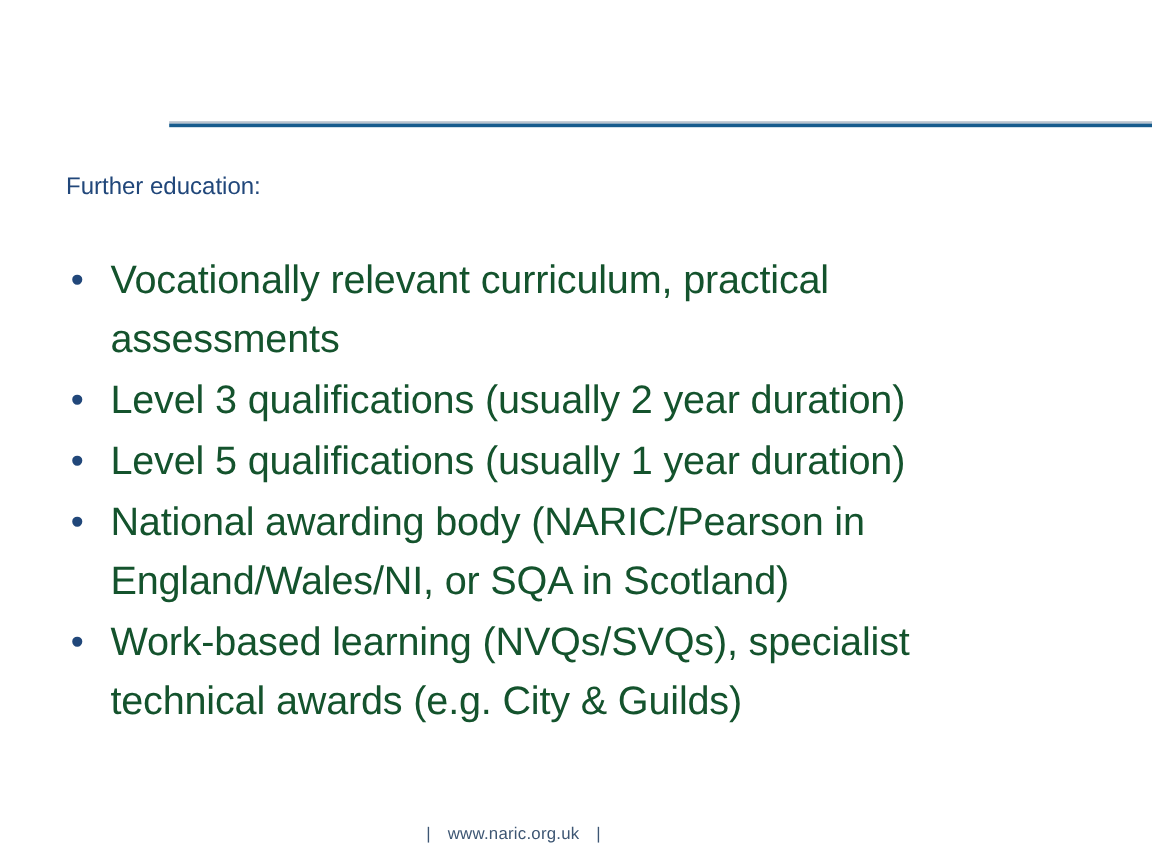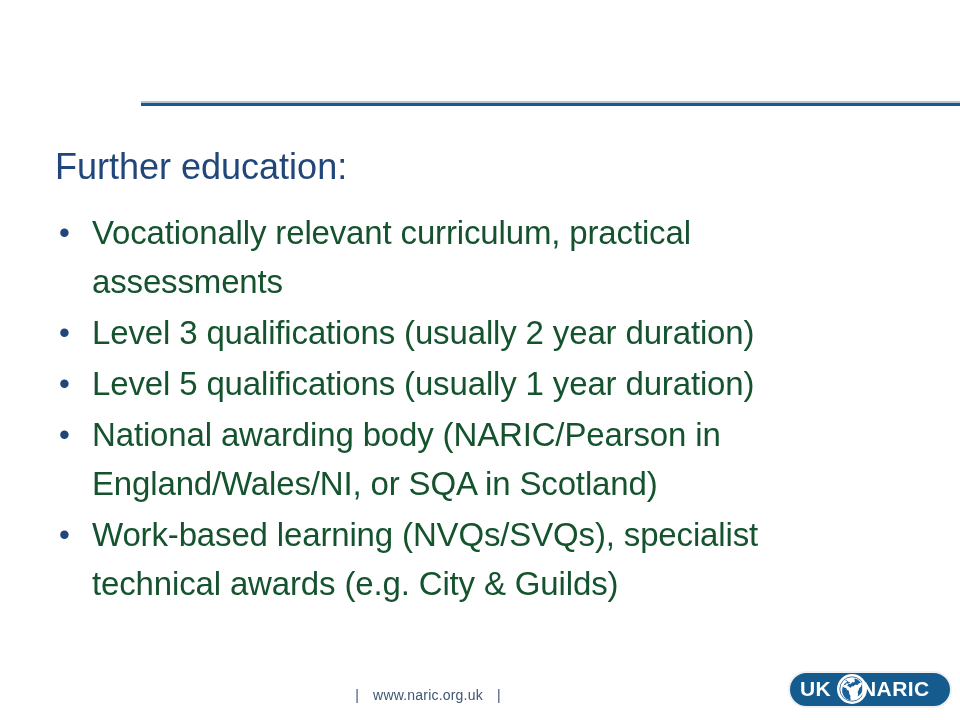--- a/index.html
+++ b/index.html
@@ -54,21 +54,21 @@
     width: 100%;
     height: 3px;
     background: #165b8d;
   }
 
   
   #intro {
     position: absolute;
     left: 55px;
     top: 144px;
-    font-size: 36px;
+    font-size: 20px;
     color: #21477a;
     line-height: 1.25;
   }
 
   
   #bullets {
     position: absolute;
     left: 55px;
     top: 208px;
     width: 830px;
@@ -196,30 +196,14 @@
     </div>
 
   </div>
 
   <div id="footer">
     <span id="footer-inner">
       <span class="bar">|</span><span>www.naric.org.uk</span><span class="bar">|</span>
     </span>
   </div>
 
-  <div id="logo">
-    <div id="logo-pill"></div>
-    <span class="logo-word" id="logo-uk">UK</span>
-    <span id="logo-globe">
-      <svg width="32" height="32" viewBox="0 0 32 32">
-        <circle cx="16" cy="16" r="15" fill="#ffffff"></circle>
-        <circle cx="16" cy="16" r="12.2" fill="#ffffff" stroke="#165b8d" stroke-width="0.8"></circle>
-        <g fill="#1b6096">
-          <path d="M9.2 7.4c1.1-.5 2.0.3 2.6 1.0.5.6 1.4.4 2.0.8.4.5-.3 1.1-.8 1.2-.8.2-1.6-.2-2.4.1-.7.3-.8 1.2-1.5 1.5-.6.2-1.3-.2-1.8.2-.5.5-.2 1.3.2 1.8.6.7 1.6.7 2.4 1.1.6.4.6 1.2 1.0 1.7.5.6 1.4.6 1.9 1.2.5.7.2 1.7.4 2.5.2.9 1.0 1.5 1.2 2.4.2.8-.2 1.6-.1 2.4.1.7.6 1.3.6 2.0-2.0-.2-3.9-1.0-5.4-2.3-2.1-1.8-3.4-4.5-3.4-7.4 0-3.8 2.1-7.1 5.2-8.8z"></path>
-          <path d="M18.6 5.5c2.6.5 4.9 2.1 6.3 4.3-.6.4-1.4.3-2.0.7-.6.4-.9 1.2-1.6 1.4-.7.2-1.4-.3-2.1-.1-.6.2-.8.9-1.3 1.2-.6.3-1.4 0-2.0.3-.5.3-.5 1.1-1.0 1.3-.6.2-1.1-.4-1.6-.7-.6-.4-1.5-.4-1.8-1.1-.2-.6.3-1.2.8-1.5.7-.4 1.6-.1 2.3-.5.6-.3.8-1.1 1.4-1.4.7-.3 1.5.2 2.2-.1.6-.3.7-1.2.5-1.9-.1-.6-.5-1.2-.1-1.9z"></path>
-          <path d="M25.8 11.2c1.0 2.2 1.1 4.8.3 7.1-.8 2.3-2.5 4.2-4.6 5.3.1-.8.6-1.5.6-2.3 0-.8-.5-1.5-.4-2.3.1-.7.7-1.2 1.0-1.9.3-.7.2-1.5.6-2.1.4-.7 1.3-.9 1.7-1.6.4-.7.2-1.6.8-2.2z"></path>
-        </g>
-      </svg>
-    </span>
-    <span class="logo-word" id="logo-naric">NARIC</span>
-  </div>
 
 </div>
 
 </body></html>

